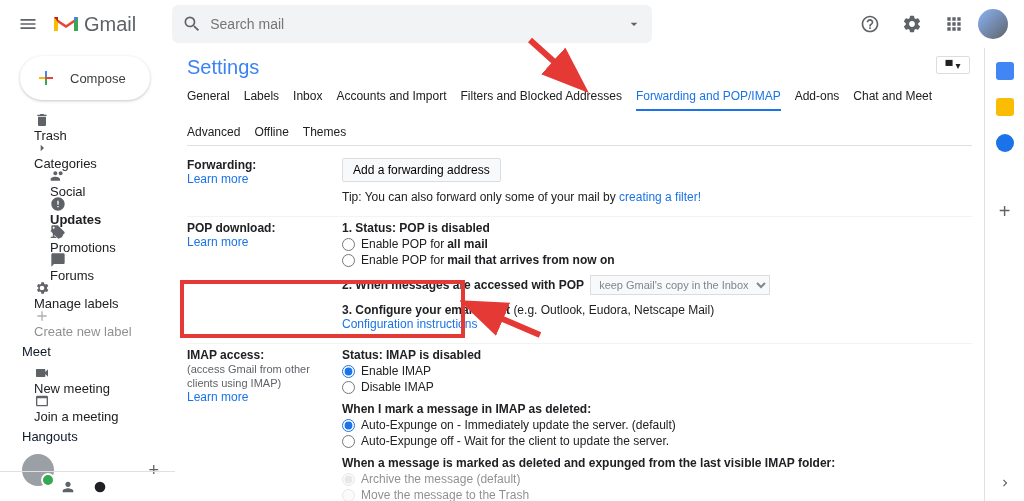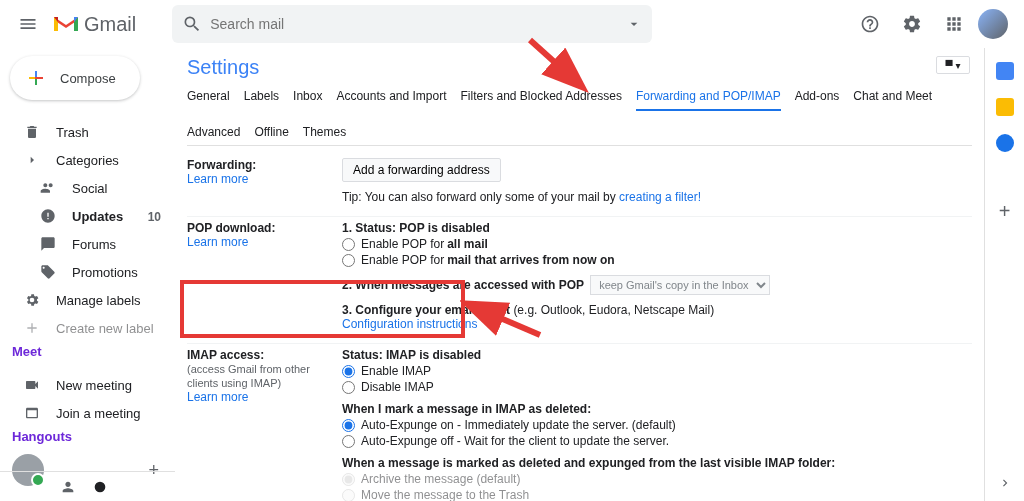--- a/index.html
+++ b/index.html
@@ -10,30 +10,30 @@
 .logo { display: flex; align-items: center; margin-left: 4px; }
 .logo-text { font-size: 20px; color: #5f6368; margin-left: 4px; }
 .search-bar { margin-left: 36px; flex: 0 0 480px; height: 38px; background: #f1f3f4; border-radius: 6px; display: flex; align-items: center; padding: 0 10px; }
 .search-bar input { border: none; background: transparent; outline: none; font-size: 14px; flex: 1; color: #5f6368; margin-left: 8px; }
 .search-icon { width: 20px; height: 20px; fill: #5f6368; }
 .header-right { margin-left: auto; display: flex; align-items: center; gap: 6px; padding-right: 8px; }
 .header-right .icon-btn { width: 36px; height: 36px; display: flex; align-items: center; justify-content: center; cursor: pointer; border-radius: 50%; }
 .header-right svg { width: 20px; height: 20px; fill: #5f6368; }
 .avatar { width: 30px; height: 30px; border-radius: 50%; background: linear-gradient(135deg,#8ab4f8,#5f6368); }
 .main { display: flex; height: 453px; }
-.sidebar { width: 175px; padding-top: 8px; flex-shrink: 0; }
+.sidebar { width: 175px; padding-top: 8px; flex-shrink: 0; padding-left: 10px; }
 .compose-btn { margin: 0 0 12px 10px; width: 130px; height: 44px; border-radius: 22px; background: #fff; box-shadow: 0 1px 3px rgba(60,64,67,.3); display: flex; align-items: center; padding-left: 14px; cursor: pointer; font-size: 13px; color: #3c4043; font-weight: 500; }
 .compose-btn svg { width: 24px; height: 24px; margin-right: 12px; }
-.nav-item { height: 28px; display: flex; align-items: flex-end; padding-left: 24px; cursor: pointer; font-size: 13px; color: #202124; border-radius: 0 14px 14px 0; }
+.nav-item { height: 28px; display: flex; align-items: flex-start; padding-left: 24px; cursor: pointer; font-size: 13px; color: #202124; border-radius: 0 14px 14px 0; flex-direction: column; }
 .nav-item svg { width: 16px; height: 16px; margin-right: 16px; fill: #5f6368; flex-shrink: 0; }
 .nav-item .label { flex: 1; }
 .nav-item .count { margin-right: 14px; color: #5f6368; font-size: 12px; }
 .nav-item.bold { font-weight: bold; }
 .nav-item.indent { padding-left: 40px; }
-.section-label { font-size: 13px; font-weight: 700; padding: 8px 0 6px 12px; color: #6d28d9; }
+.section-label { font-size: 13px; font-weight: 400; padding: 8px 0 6px 12px; color: #0f172a; }
 .hangouts-avatar { width: 32px; height: 32px; border-radius: 50%; background: #9aa0a6; margin-left: 12px; display: inline-block; position: relative; }
 .hangouts-avatar::after { content:''; position:absolute; bottom:-1px; right:-1px; width:10px; height:10px; background:#34a853; border-radius:50%; border:2px solid #fff; }
 .hangouts-row { display:flex; align-items:center; justify-content:space-between; padding-right:16px; margin-top:4px;}
 .sidebar-bottom { position:absolute; bottom:0; left:0; width:175px; height:30px; border-top:1px solid #e0e0e0; display:flex; align-items:center; padding-left:60px; gap:16px; }
 .sidebar-bottom svg { width:16px; height:16px; fill:#5f6368; }
 .content { flex: 1; padding: 8px 12px 0 12px; overflow-y: auto; position: relative; }
 .settings-title { font-size: 20px; font-weight: 400; color: #3b82f6; margin-bottom: 10px; }
 .lang-btn { position:absolute; top:8px; right:14px; width:34px; height:18px; border:1px solid #dadce0; font-size:10px; display:flex; align-items:center; justify-content:center; border-radius:2px; }
 .tabs { display: flex; gap: 14px; border-bottom: 1px solid #e0e0e0; padding-bottom: 0; font-size: 12px; margin-bottom: 8px; flex-wrap: wrap; }
 .tab { color: #1a73e8; cursor: pointer; padding-bottom: 6px; }
@@ -137,29 +137,29 @@
       </div>
     <div class="nav-item indent bold">
         <svg viewBox="0 0 24 24">
           <path d="M12 2C6.48 2 2 6.48 2 12s4.48 10 10 10 10-4.48 10-10S17.52 2 12 2zm1 15h-2v-2h2v2zm0-4h-2V7h2v6z"></path>
         </svg>
         <span class="label">Updates</span>
         <span class="count">10</span>
       </div>
     <div class="nav-item indent">
         <svg viewBox="0 0 24 24">
+          <path d="M21.41 11.58l-9-9C12.05 2.22 11.55 2 11 2H4c-1.1 0-2 .9-2 2v7c0 .55.22 1.05.59 1.42l9 9c.36.36.86.58 1.41.58s1.05-.22 1.41-.59l7-7c.37-.36.59-.86.59-1.41s-.23-1.06-.59-1.42zM5.5 7C4.67 7 4 6.33 4 5.5S4.67 4 5.5 4 7 4.67 7 5.5 6.33 7 5.5 7z"></path>
+        </svg>
+        <span class="label">Promotions</span>
+      </div>
+    <div class="nav-item indent">
+        <svg viewBox="0 0 24 24">
           <path d="M20 2H4c-1.1 0-2 .9-2 2v18l4-4h14c1.1 0 2-.9 2-2V4c0-1.1-.9-2-2-2z"></path>
         </svg>
         <span class="label">Forums</span>
-      </div>
-    <div class="nav-item indent">
-        <svg viewBox="0 0 24 24">
-          <path d="M21.41 11.58l-9-9C12.05 2.22 11.55 2 11 2H4c-1.1 0-2 .9-2 2v7c0 .55.22 1.05.59 1.42l9 9c.36.36.86.58 1.41.58s1.05-.22 1.41-.59l7-7c.37-.36.59-.86.59-1.41s-.23-1.06-.59-1.42zM5.5 7C4.67 7 4 6.33 4 5.5S4.67 4 5.5 4 7 4.67 7 5.5 6.33 7 5.5 7z"></path>
-        </svg>
-        <span class="label">Promotions</span>
       </div>
     <div class="nav-item">
         <svg viewBox="0 0 24 24">
           <path d="M19.43 12.98c.04-.32.07-.64.07-.98s-.03-.66-.07-.98l2.11-1.65-2-3.46-2.49 1c-.52-.4-1.08-.73-1.69-.98l-.38-2.65h-4l-.38 2.65c-.61.25-1.17.59-1.69.98l-2.49-1-2 3.46 2.11 1.65c-.04.32-.07.65-.07.98s.03.66.07.98l-2.11 1.65 2 3.46 2.49-1c.52.4 1.08.73 1.69.98l.38 2.65h4l.38-2.65c.61-.25 1.17-.59 1.69-.98l2.49 1 2-3.46-2.11-1.65zM12 15.5A3.5 3.5 0 1112 8.5a3.5 3.5 0 010 7z"></path>
         </svg>
         <span class="label">Manage labels</span>
       </div>
     <div class="nav-item" style="opacity:.5">
         <svg viewBox="0 0 24 24">
           <path d="M19 13h-6v6h-2v-6H5v-2h6V5h2v6h6v2z"></path>

